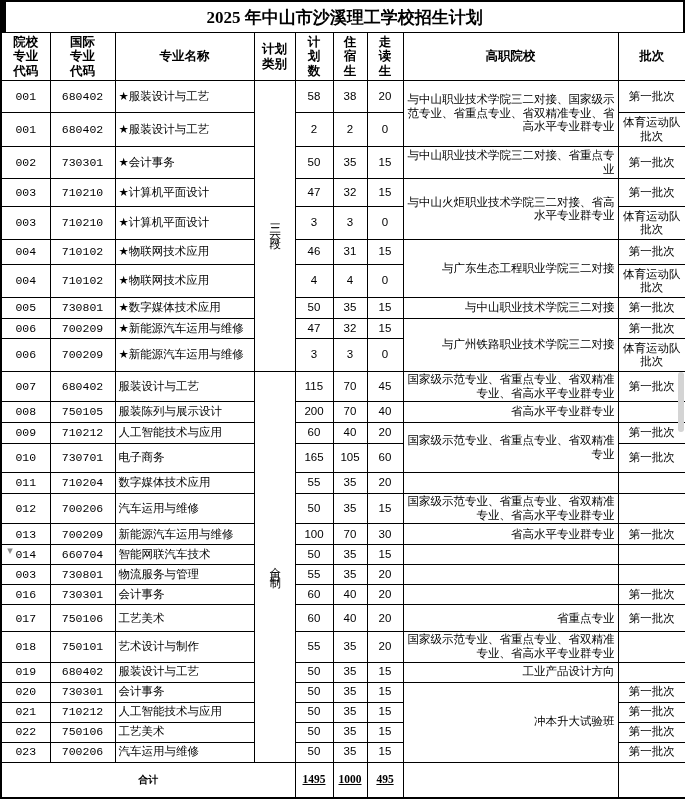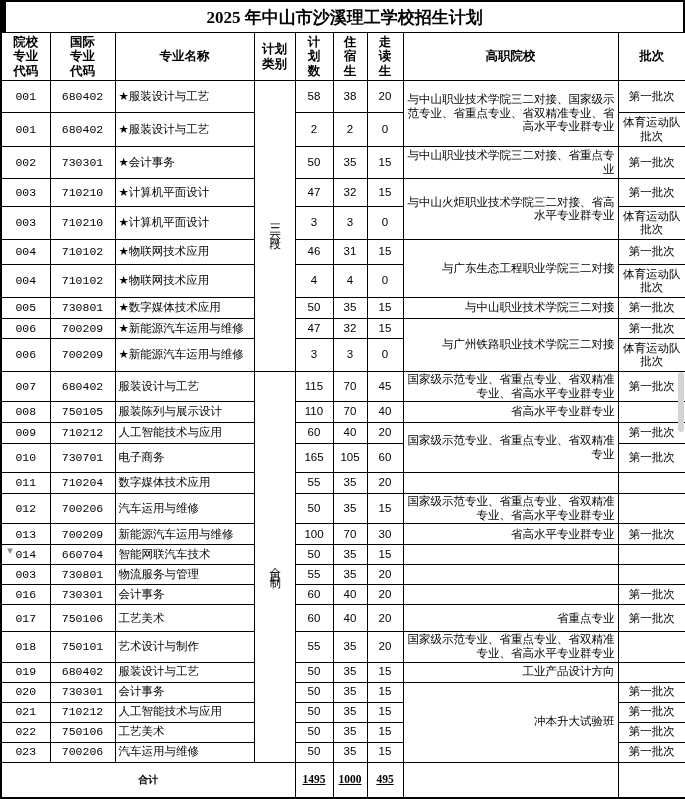--- a/index.html
+++ b/index.html
@@ -296,21 +296,21 @@
       <td class="num">115</td>
       <td class="num">70</td>
       <td class="num">45</td>
       <td class="coll">国家级示范专业、省重点专业、省双精准专业、省高水平专业群专业</td>
       <td class="batch">第一批次</td>
     </tr>
     <tr style="height:21px">
       <td class="ctr">008</td>
       <td class="ctr">750105</td>
       <td class="major">服装陈列与展示设计</td>
-      <td class="num">110</td>
+      <td class="num">200</td>
       <td class="num">70</td>
       <td class="num">40</td>
       <td class="coll">省高水平专业群专业</td>
       <td class="batch"></td>
     </tr>
     <tr style="height:21px">
       <td class="ctr">009</td>
       <td class="ctr">710212</td>
       <td class="major">人工智能技术与应用</td>
       <td class="num">60</td>

